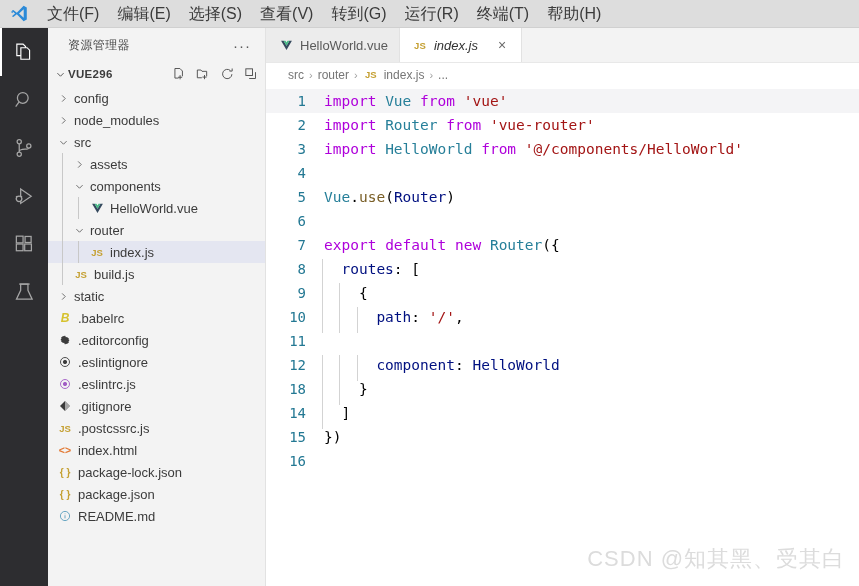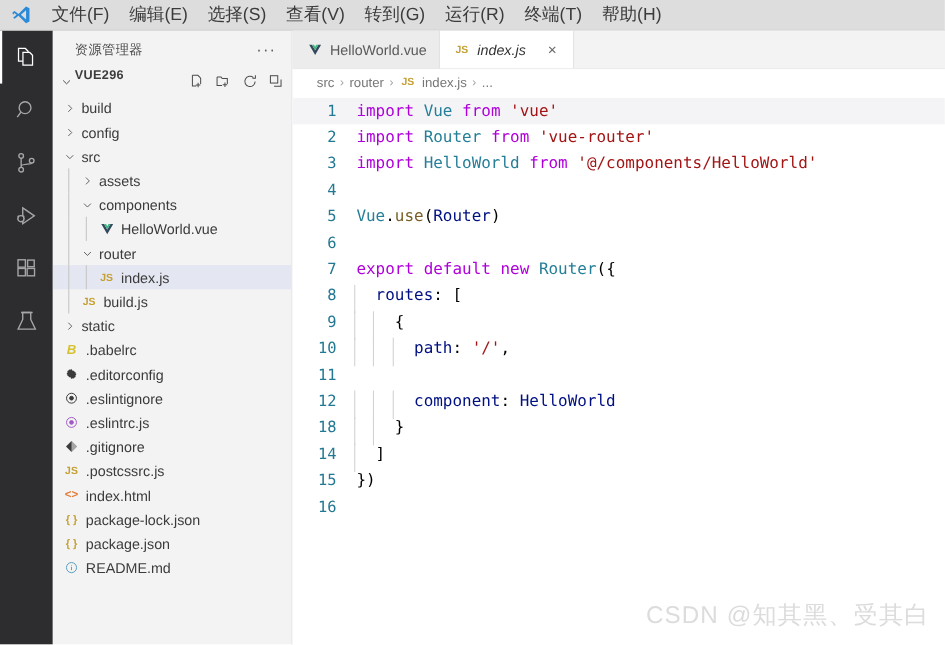--- a/index.html
+++ b/index.html
@@ -78,21 +78,21 @@
     font-size: 12px; color: #4a4a4a;
     letter-spacing: .4px;
   }
   .sidebar-more {
     font-size: 15px; color: #5a5a5a; letter-spacing: 1px;
     padding: 0 6px; cursor: pointer; line-height: 10px;
   }
 
   .section-header {
     height: 22px; min-height: 22px;
-    display: flex; 
+    display: flex; align-items: center;
     padding-left: 4px; padding-right: 6px;
     cursor: pointer;
   }
   .section-header .chev { width: 16px; display:flex; align-items:center; justify-content:center; }
   .section-title {
     font-size: 11.5px; font-weight: bold; color: #3c3c3c;
     letter-spacing: .3px; flex: 1;
   }
   .section-actions { display: flex; gap: 9px; align-items: center; }
   .section-actions span { cursor: pointer; display: flex; }
@@ -303,30 +303,30 @@
       </div>
 
       <div class="tree" id="tree-container">
           <div class="tree-row">
             <span style="width: 8px; flex: 0 0 auto;"></span>
             <span class="twisty">
               <svg width="11" height="11" viewBox="0 0 16 16" fill="none" stroke="#5a5a5a" stroke-width="1.25">
                 <path d="M6 3.5 L10.5 8 L6 12.5"></path>
               </svg>
             </span>
-            <span class="flabel">build</span>
+            <span class="flabel">config</span>
           </div>
           <div class="tree-row">
             <span style="width: 8px; flex: 0 0 auto;"></span>
             <span class="twisty">
               <svg width="11" height="11" viewBox="0 0 16 16" fill="none" stroke="#5a5a5a" stroke-width="1.25">
                 <path d="M6 3.5 L10.5 8 L6 12.5"></path>
               </svg>
             </span>
-            <span class="flabel">config</span>
+            <span class="flabel">node_modules</span>
           </div>
           <div class="tree-row">
             <span style="width: 8px; flex: 0 0 auto;"></span>
             <span class="twisty">
               <svg width="11" height="11" viewBox="0 0 16 16" fill="none" stroke="#5a5a5a" stroke-width="1.25">
                 <path d="M3.5 6 L8 10.5 L12.5 6"></path>
               </svg>
             </span>
             <span class="flabel">src</span>
           </div>

